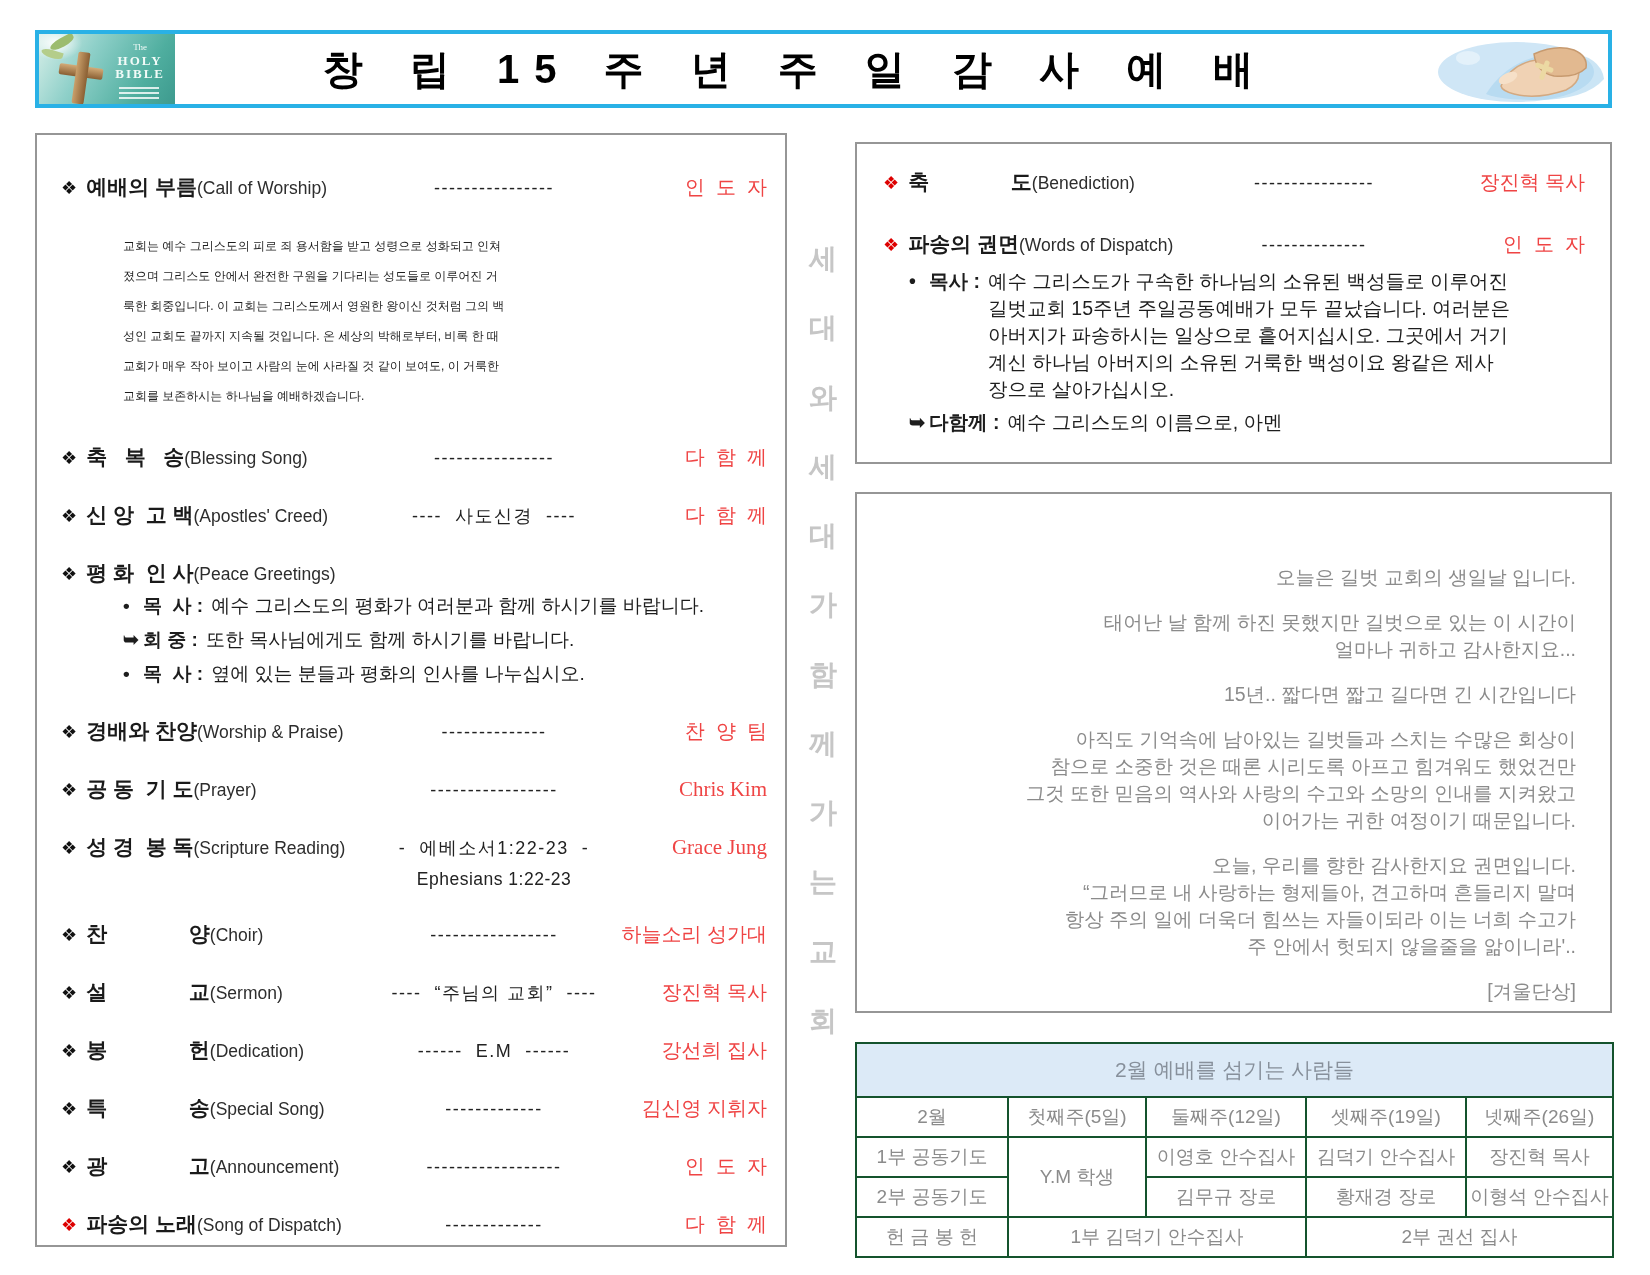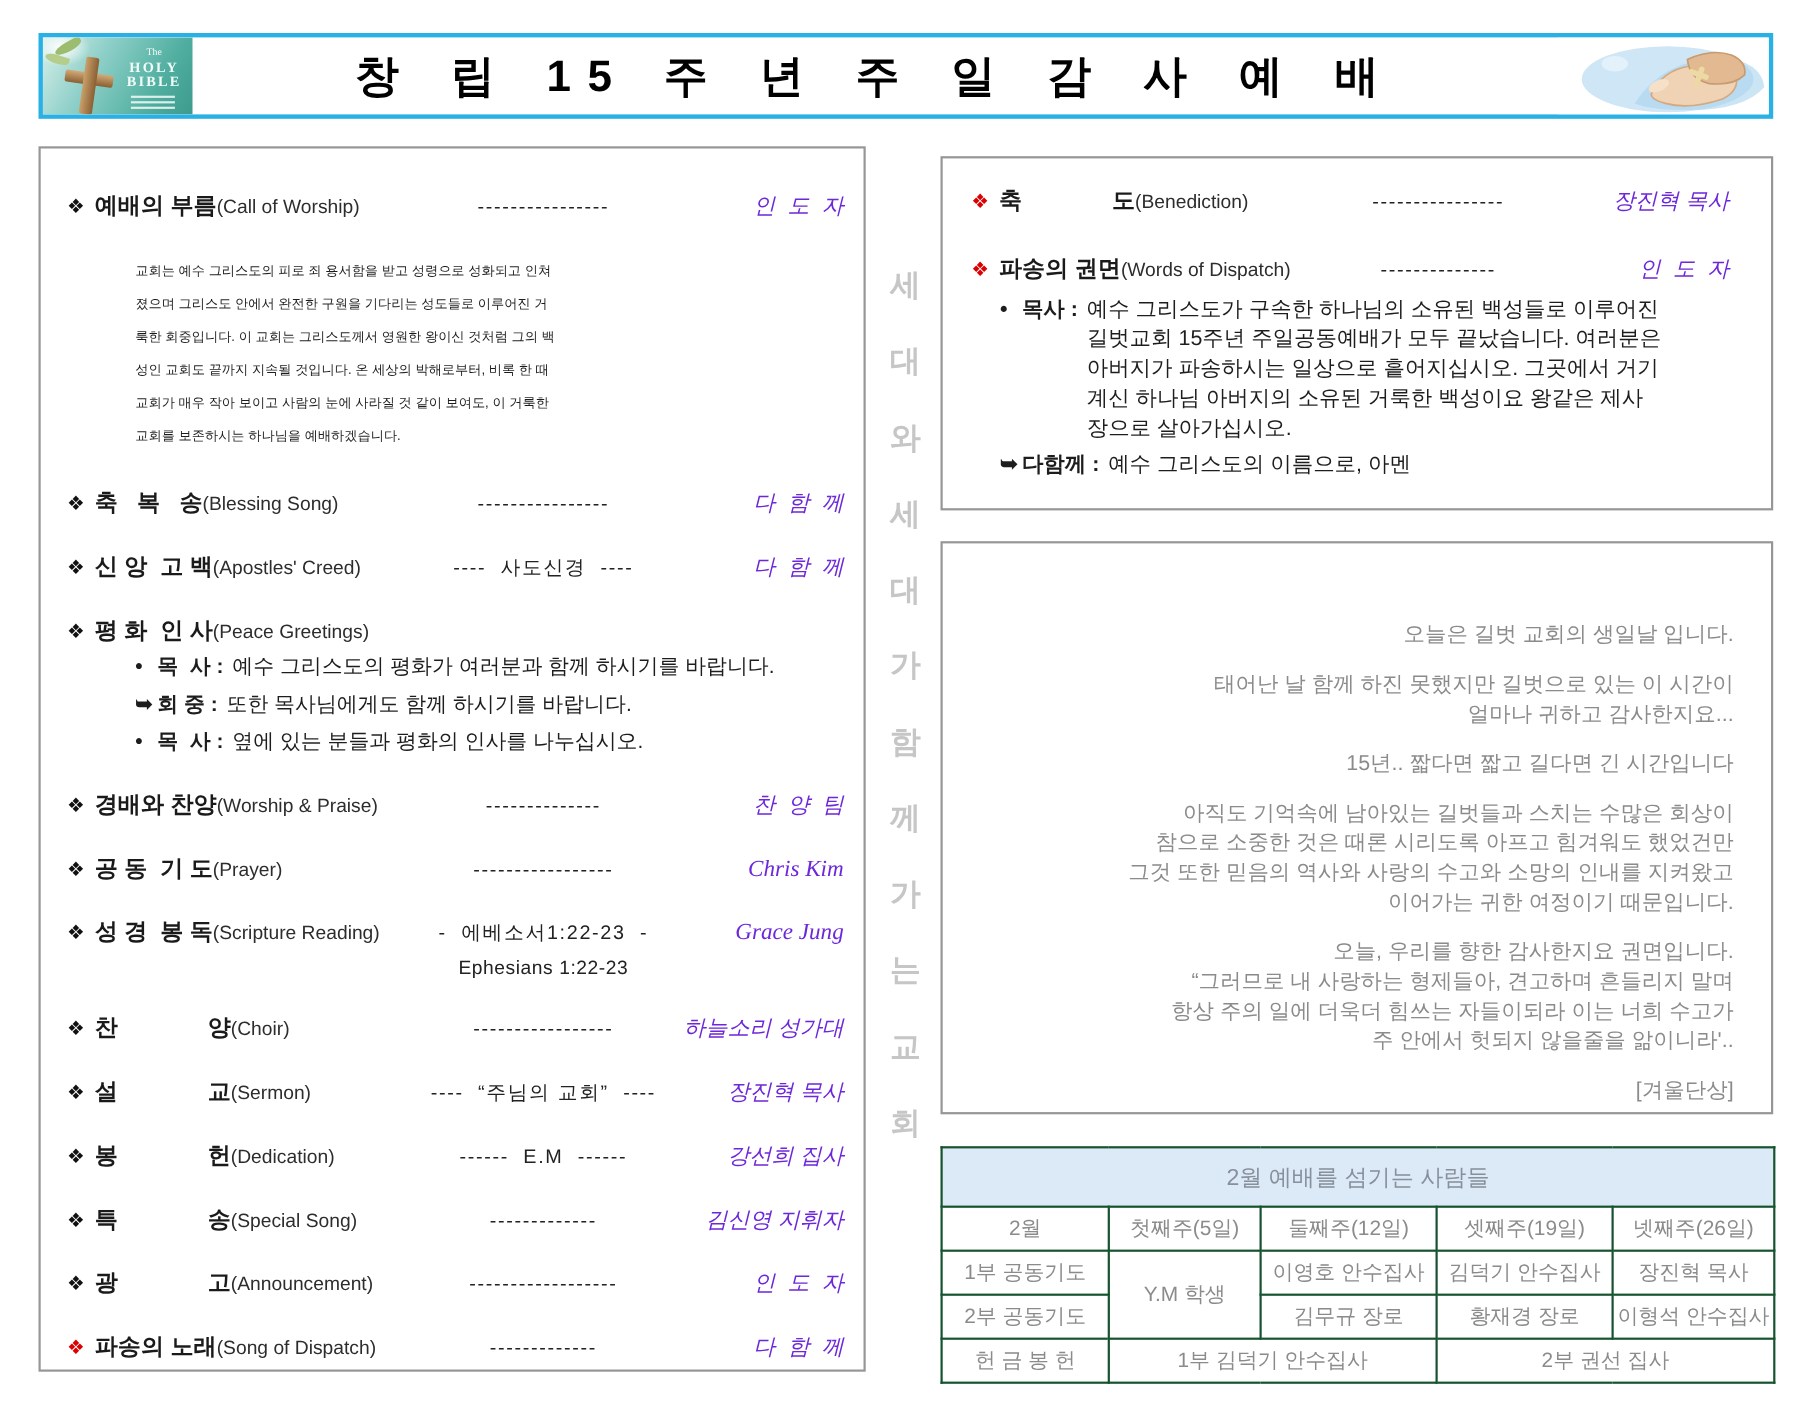--- a/index.html
+++ b/index.html
@@ -35,33 +35,33 @@
   .banner-title{
     flex:1;align-self:center;text-align:center;margin:0;
     font-size:40px;font-weight:bold;color:#000;
     letter-spacing:15px;word-spacing:6px;white-space:nowrap;
   }
   .hands{width:192px;flex:0 0 auto;position:relative;background:#fff;}
   .hands svg{position:absolute;inset:0;}
   
   .panel{position:absolute;border:2px solid #969696;box-sizing:border-box;background:#fff;}
   .left-box{left:35px;top:133px;width:752px;height:1114px;padding:38px 18px 0 24px;}
-  .close-box{left:855px;top:142px;width:757px;height:322px;padding:24px 38px 0 26px;}
+  .close-box{left:855px;top:142px;width:757px;height:322px;padding:24px 25px 0 26px;}
   .msg-box{left:855px;top:492px;width:757px;height:521px;padding:70px 34px 0 116px;text-align:right;}
   
   .row{display:grid;grid-template-columns:320px 1fr 160px;column-gap:4px;
        align-items:baseline;margin-bottom:30px;}
   .row .lab{white-space:nowrap;}
   .dia{color:#111;font-size:18px;margin-right:9px;}
   .row.red .dia{color:#dd0000;}
   .ko{font-weight:bold;font-size:21px;white-space:pre;color:#1a1a1a;}
   .en{font-size:17.5px;font-weight:normal;color:#2d2d2d;}
   .mid{text-align:center;font-size:18px;letter-spacing:1.5px;white-space:pre;color:#222;}
   .mid .l2{display:block;margin-top:9px;font-size:17.5px;letter-spacing:0.5px;}
-  .per{text-align:right;font-size:20px;white-space:pre;color:#6d28d9;font-style:italic;}
+  .per{text-align:right;font-size:20px;white-space:pre;color:#ef4444;}
   .per.serif{font-family:"Liberation Serif",serif;font-size:21px;}
   .mb-sm{margin-bottom:12px;}
   
   .call-para{
     margin:2px 6px 32px 62px;font-size:12px;line-height:30px;
     white-space:pre-line;color:#1d1d1d;
   }
   
   .sub-block{margin:-6px 0 30px 62px;}
   .subline{display:flex;align-items:baseline;font-size:19px;margin-bottom:8px;color:#1d1d1d;}

